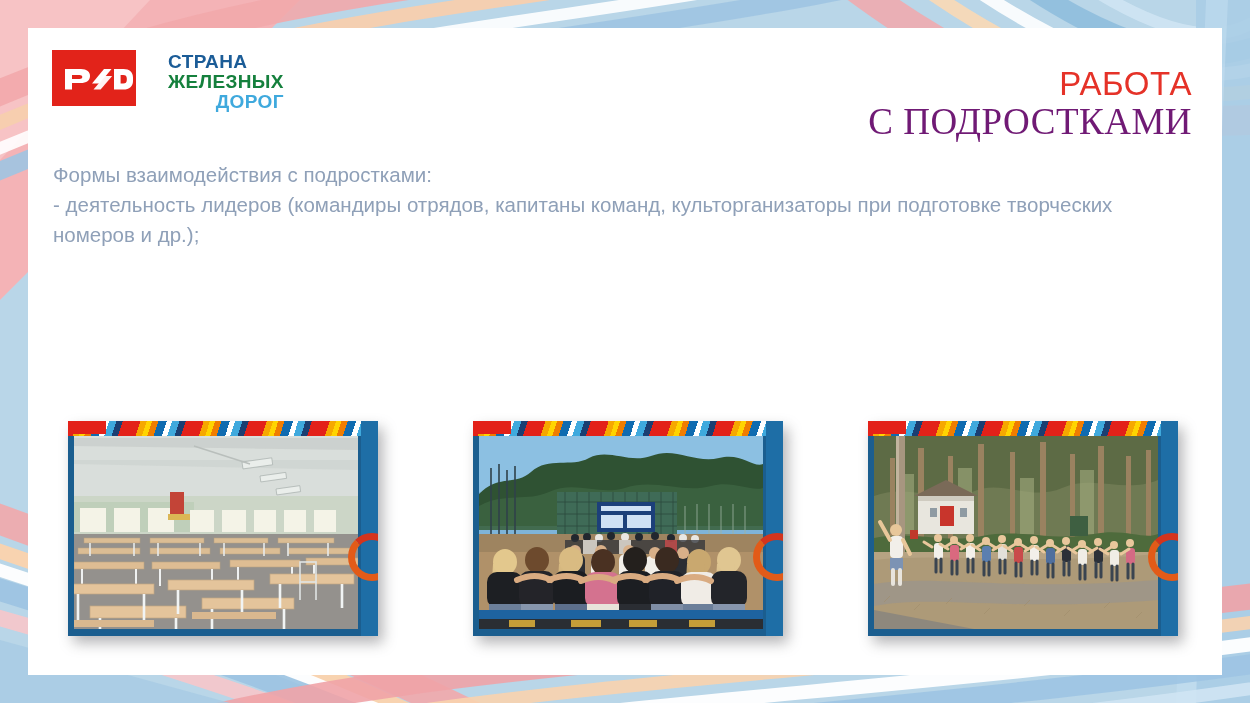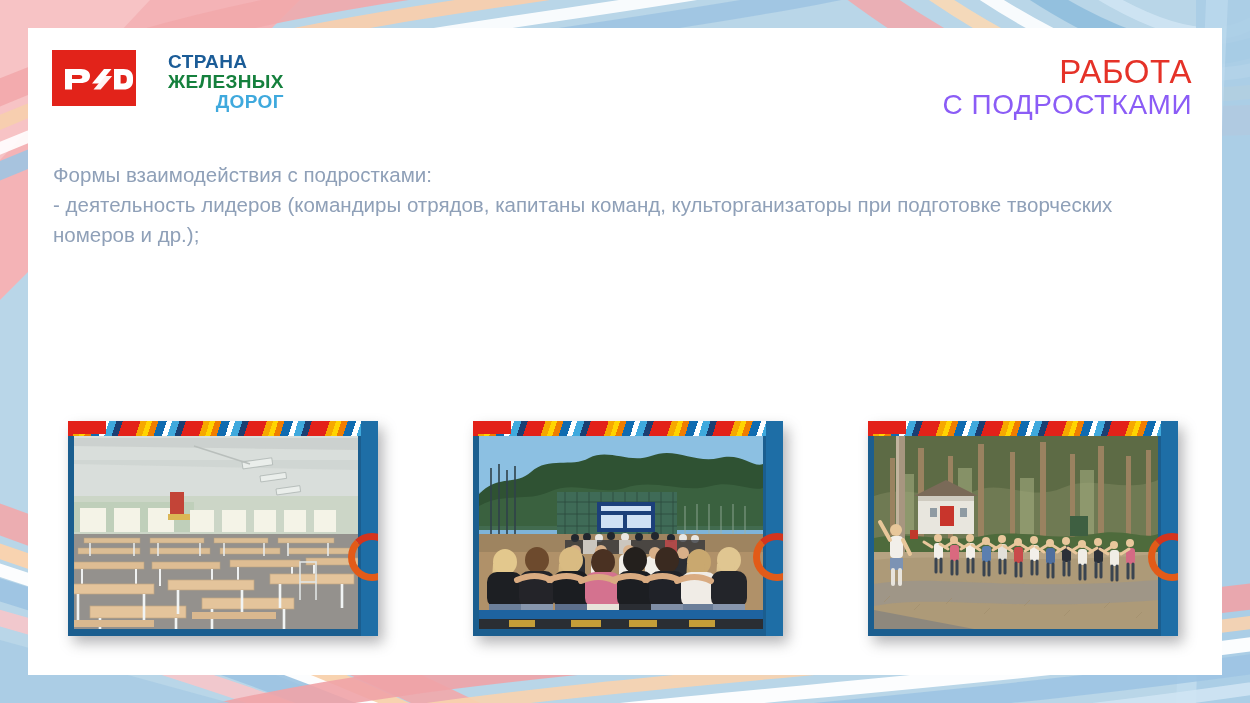--- a/index.html
+++ b/index.html
@@ -69,33 +69,34 @@
     letter-spacing: 0.4px;
   }
   .lw1 { color: #1b5c97; }
   .lw2 { color: #15803d; }
   .lw3 { color: #3fa9dd; text-align: right; }
 
   
   .title-block {
     position: absolute;
     right: 30px;
-    top: 26px;
+    top: 38px;
     text-align: right;
     line-height: 1.1;
   }
   .title-line1 {
     font-size: 33px;
     color: #e53228;
     letter-spacing: 0.5px;
   }
   .title-line2 {
-    font-size: 28px;
-    color: #8b5cf6;
+    font-size: 37px;
+    color: #701a75;
     letter-spacing: 0.5px;
+    font-family: Liberation Serif, serif;
   }
 
   
   .body-text {
     position: absolute;
     left: 25px;
     top: 132px;
     width: 1110px;
     font-size: 20.5px;
     line-height: 1.47;

